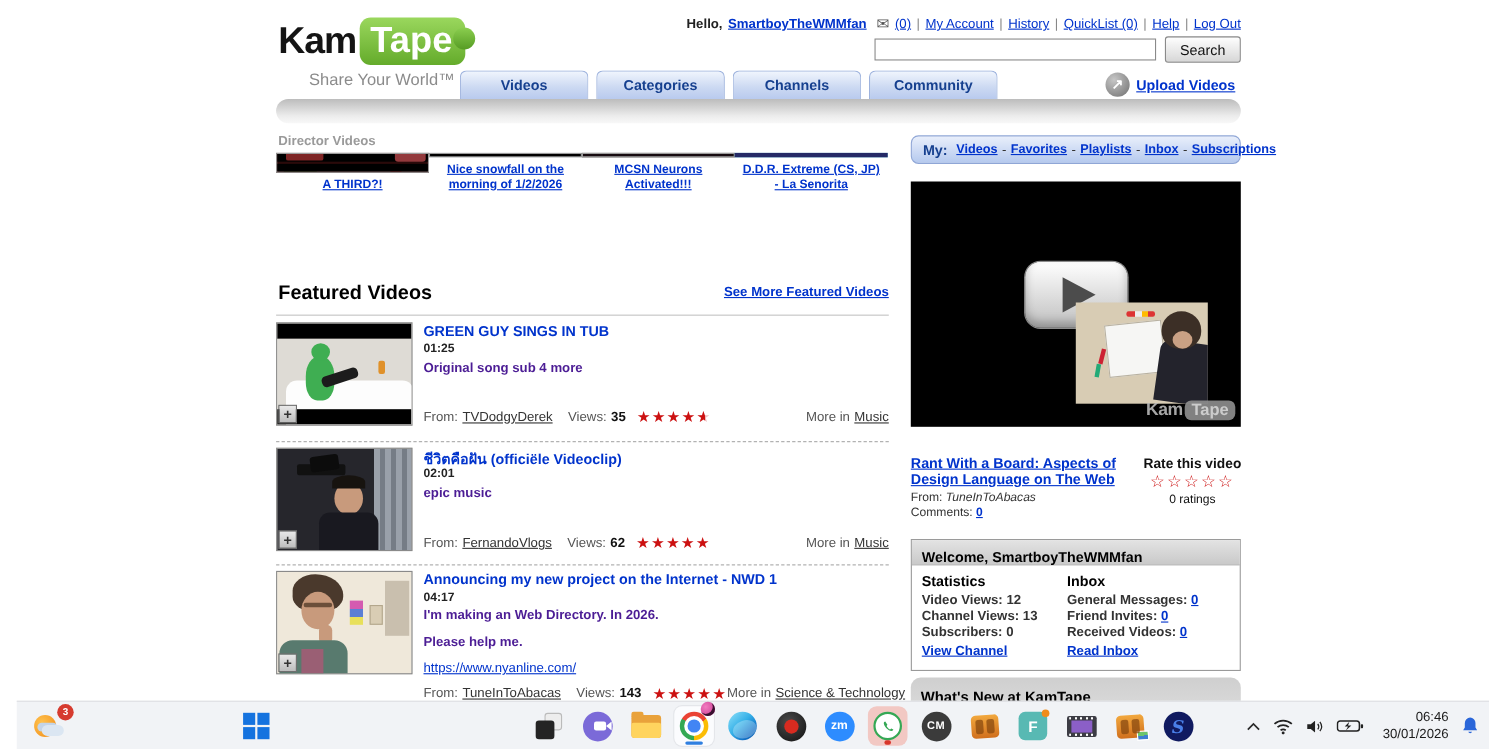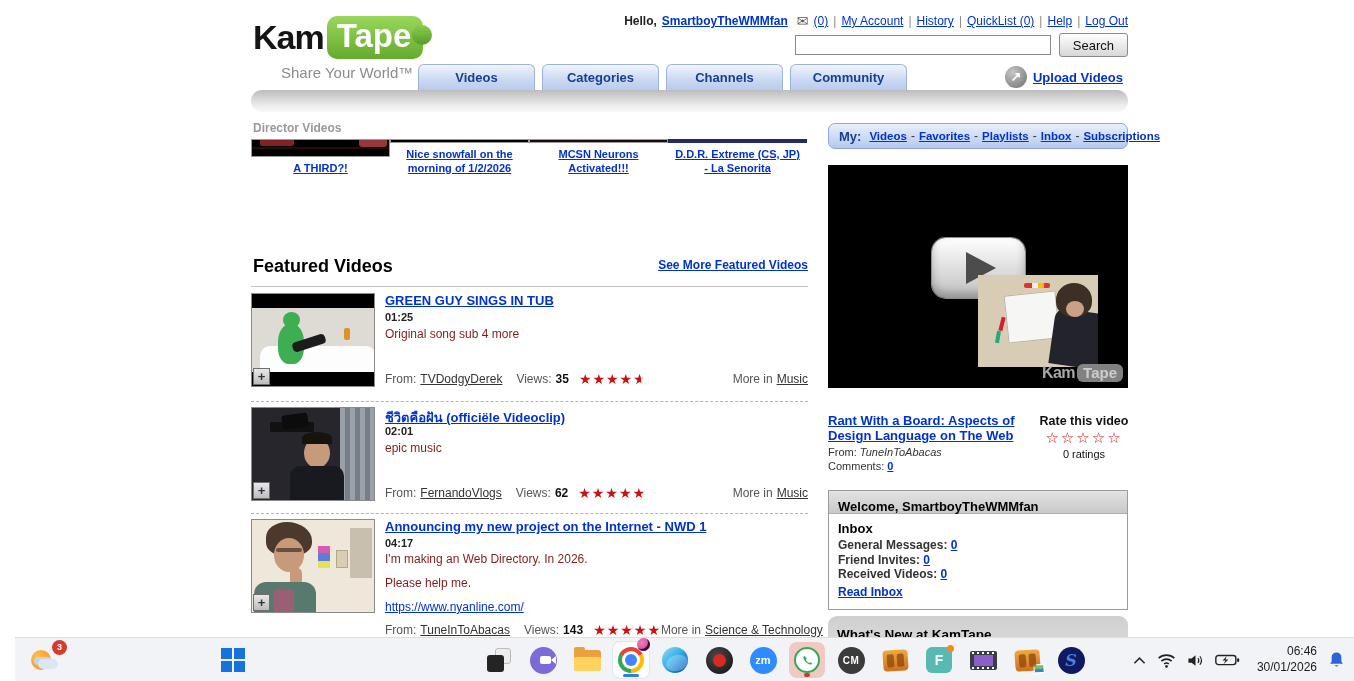--- a/index.html
+++ b/index.html
@@ -66,23 +66,23 @@
   .featured-heading { position:absolute; left:238px; top:256px; font-size:18px; font-weight:bold; color:#000; }
   .see-more { position:absolute; right:561px; top:258px; font-size:12px; font-weight:bold;
     color:#0033cc; text-decoration:underline; white-space:nowrap; }
   .feat-rule { position:absolute; left:236px; top:286px; width:557px; border-top:1px solid #c2c2c2; }
 
   .vrow { position:absolute; left:236px; width:557px; }
   .vthumb { position:absolute; left:0; top:0; width:124px; height:94px; border:1px solid #8a8a8a;
     overflow:hidden; background:#d8d6d2; }
   .addbtn { position:absolute; left:1px; bottom:1px; width:17px; height:17px; background:linear-gradient(#e9e9e9,#bdbdbd);
     border:1px solid #6f6f6f; color:#333; font-size:13px; font-weight:bold; text-align:center; line-height:15px; }
-  .vtitle { position:absolute; left:134px; top:0; font-size:13px; font-weight:bold; color:#0033cc; text-decoration:underline; }
+  .vtitle { position:absolute; left:134px; top:0; font-size:13px; font-weight:bold; color:#0033cc; }
   .vdur { position:absolute; left:134px; top:18px; font-size:11px; font-weight:bold; color:#222; }
-  .vdesc { position:absolute; left:134px; font-size:12px; color:#7f1d1d; }
+  .vdesc { position:absolute; left:134px; font-size:12px; color:#4c1d95;font-weight:bold; }
   .vmeta { position:absolute; left:134px; right:0; display:flex; align-items:center; font-size:12px; color:#555; white-space:nowrap; }
   .vmeta .dlink { color:#333; text-decoration:underline; margin:0 0 0 4px; }
   .vmeta .views-num { color:#111; font-weight:bold; margin-left:4px; }
   .vmeta .stars { margin-left:10px; }
   .vmeta .morein { margin-left:auto; }
   .vurl { position:absolute; left:134px; font-size:12px; color:#0033cc; text-decoration:underline; }
   .st { color:#cc1111; font-size:14px; letter-spacing:1px; }
   .st.half { position:relative; display:inline-block; color:#f2c3c3; }
   .st.half .over { position:absolute; left:0; top:0; width:55%; overflow:hidden; color:#cc1111; }
   .vsep { position:absolute; left:236px; width:557px; border-top:1px dashed #b2b2b2; }
@@ -460,20 +460,27 @@
   </div>
   <div class="rate">
     <div class="rate-label">Rate this video</div>
     <div class="rate-stars">☆☆☆☆☆</div>
     <div class="rate-count">0 ratings</div>
   </div>
 
   <div class="welcome">
     <div class="w-head">Welcome, SmartboyTheWMMfan</div>
     <div class="w-body">
+      <div class="w-col stats">
+        <h4>Statistics</h4>
+        <div class="line"><span>Video Views:</span> <span>12</span></div>
+        <div class="line"><span>Channel Views:</span> <span>13</span></div>
+        <div class="line"><span>Subscribers:</span> <span>0</span></div>
+        <a class="wlink">View Channel</a>
+      </div>
       <div class="w-col inboxc">
         <h4>Inbox</h4>
         <div class="line"><span>General Messages:</span> <a>0</a></div>
         <div class="line"><span>Friend Invites:</span> <a>0</a></div>
         <div class="line"><span>Received Videos:</span> <a>0</a></div>
         <a class="wlink">Read Inbox</a>
       </div>
     </div>
   </div>
 

